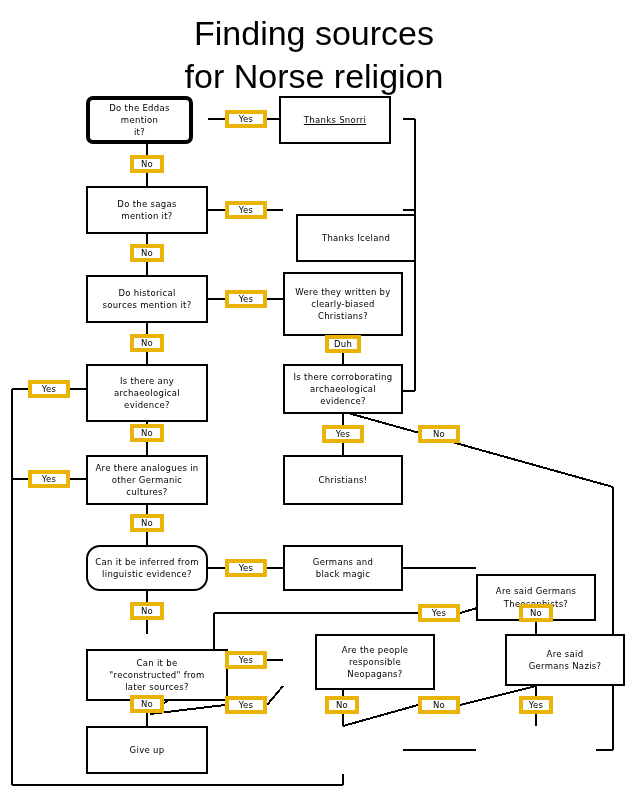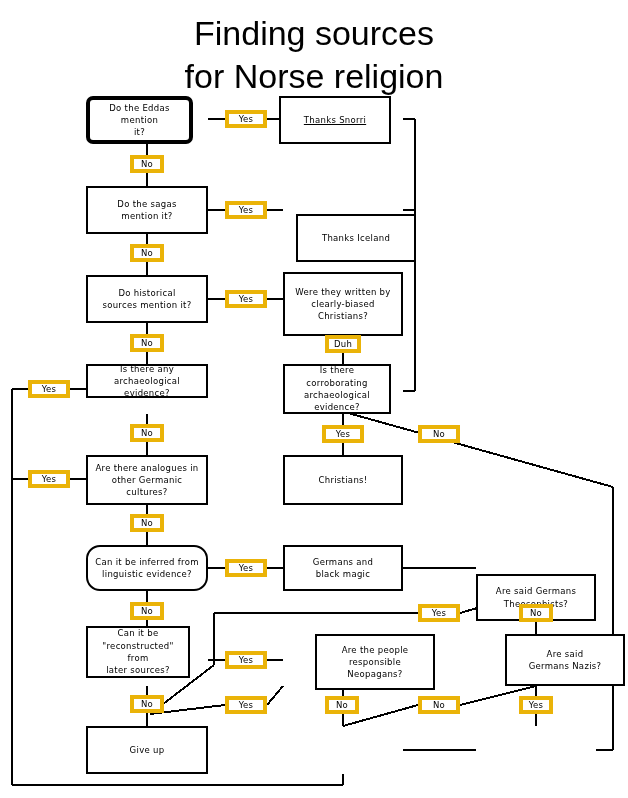--- a/index.html
+++ b/index.html
@@ -167,37 +167,37 @@
 it?</div>
   <div class="node" style="left:279px;top:96px;width:112px;height:48px;text-decoration:underline;">Thanks Snorri</div>
   <div class="node" style="left:86px;top:186px;width:122px;height:48px;">Do the sagas
 mention it?</div>
   <div class="node" style="left:296px;top:186px;width:120px;height:48px;margin-top:28px;">Thanks Iceland</div>
   <div class="node" style="left:86px;top:275px;width:122px;height:48px;">Do historical
 sources mention it?</div>
   <div class="node" style="left:283px;top:272px;width:120px;height:64px;">Were they written by
 clearly-biased
 Christians?</div>
-  <div class="node" style="left:86px;top:364px;width:122px;height:34px;">Is there any
+  <div class="node" style="left:86px;top:364px;width:122px;height:58px;">Is there any
 archaeological
 evidence?</div>
-  <div class="node" style="left:283px;top:364px;width:108px;height:50px;">Is there corroborating
+  <div class="node" style="left:283px;top:364px;width:120px;height:50px;">Is there corroborating
 archaeological
 evidence?</div>
   <div class="node" style="left:86px;top:455px;width:122px;height:50px;">Are there analogues in
 other Germanic
 cultures?</div>
   <div class="node" style="left:283px;top:455px;width:120px;height:50px;">Christians!</div>
   <div class="node" style="left:86px;top:545px;width:122px;height:46px;border-radius:14px;">Can it be inferred from
 linguistic evidence?</div>
   <div class="node" style="left:283px;top:545px;width:120px;height:46px;">Germans and
 black magic</div>
   <div class="node" style="left:476px;top:574px;width:120px;height:47px;">Are said Germans
 Theosophists?</div>
-  <div class="node" style="left:86px;top:626px;width:104px;height:52px;">Can it be
+  <div class="node" style="left:86px;top:649px;width:142px;height:52px;">Can it be
 "reconstructed" from
 later sources?</div>
   <div class="node" style="left:299px;top:634px;width:120px;height:56px;margin-left:16px;">Are the people
 responsible
 Neopagans?</div>
   <div class="node" style="left:476px;top:634px;width:120px;height:52px;margin-left:29px;">Are said
 Germans Nazis?</div>
   <div class="node" style="left:86px;top:726px;width:122px;height:48px;">Give up</div>
 
   <div class="label" style="left:225px;top:110px;width:42px;height:18px;">Yes</div>

